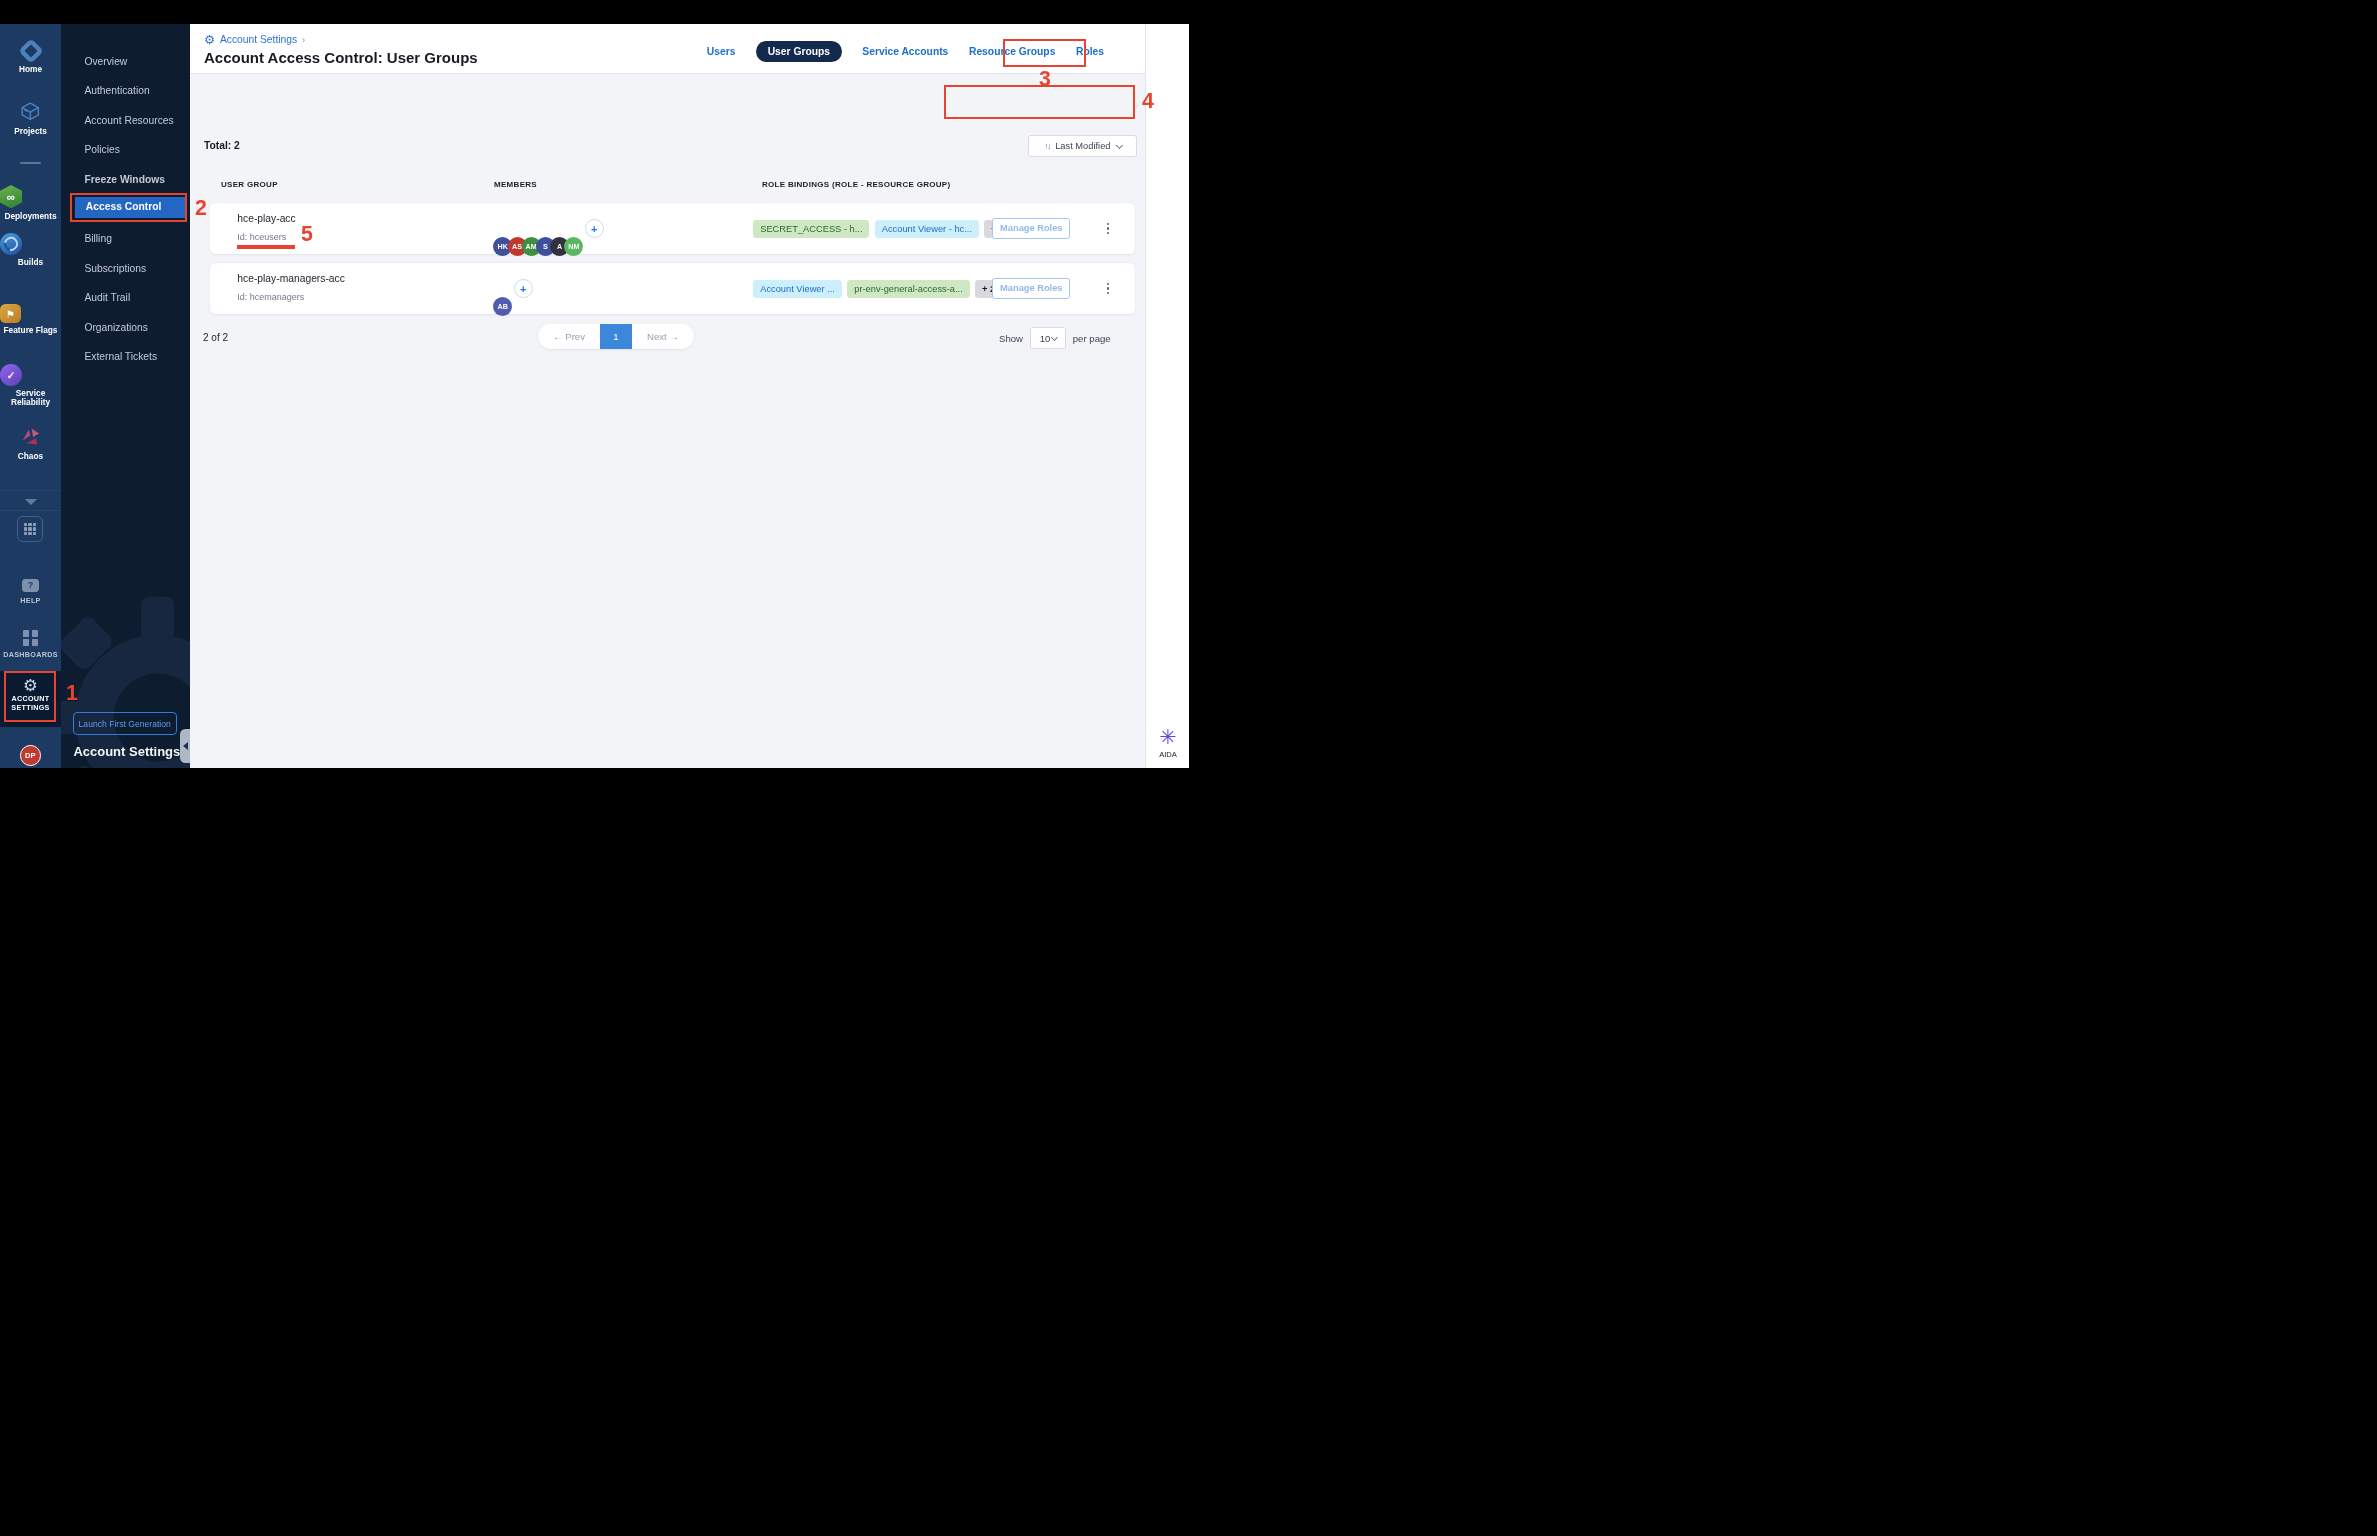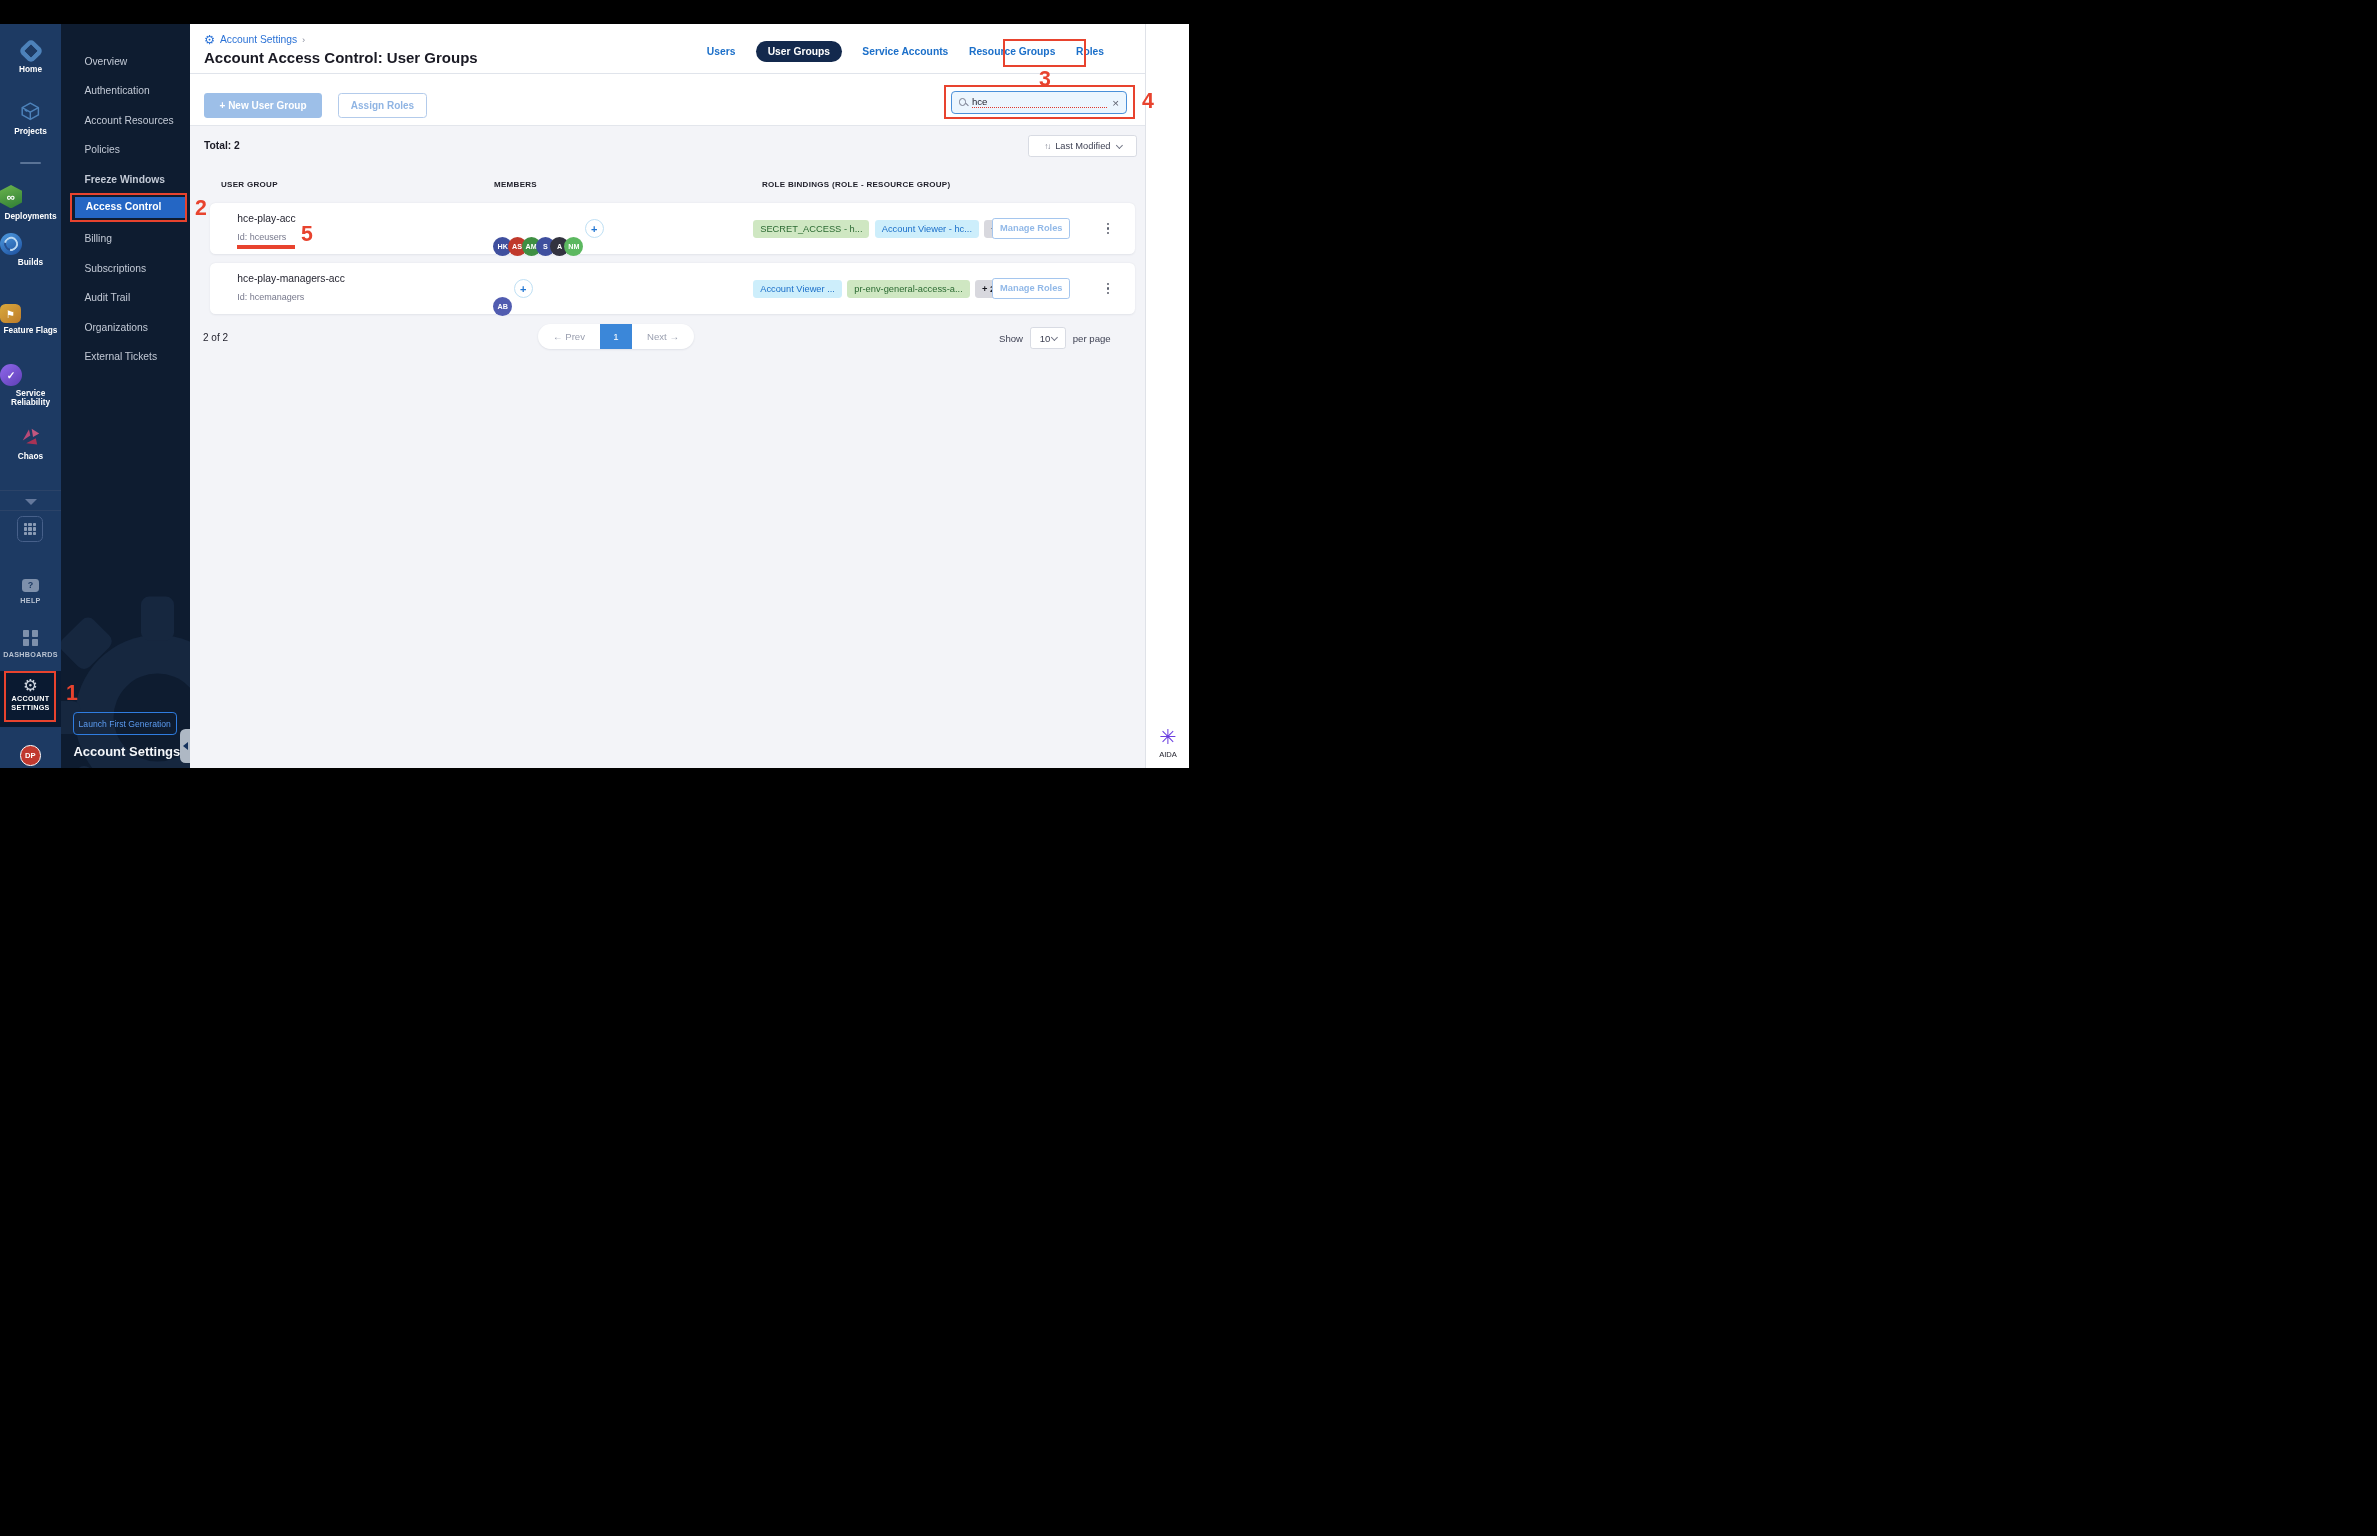--- a/index.html
+++ b/index.html
@@ -267,29 +267,20 @@
       <div id="page-title">Account Access Control: User Groups</div>
       <div class="tabs">
         <span class="tab">Users</span>
         <span class="tab tab-pill">User Groups</span>
         <span class="tab">Service Accounts</span>
         <span class="tab">Resource Groups</span>
         <span class="tab">Roles</span>
       </div>
     </header>
 
-    <div id="toolbar">
-      <button id="btn-new">+ New User Group</button>
-      <button id="btn-assign">Assign Roles</button>
-      <div id="search-wrap">
-        <span class="mag"></span>
-        <span id="search-text">hce</span>
-        <span id="search-clear">×</span>
-      </div>
-    </div>
 
     <div id="total">Total: 2</div>
     <div id="sort">
       <span class="si">↑↓</span>
       <span class="sl">Last Modified</span>
       <span class="chev"></span>
     </div>
 
     <div class="colhead" style="left:32px;">USER GROUP</div>
     <div class="colhead" style="left:305px;">MEMBERS</div>

